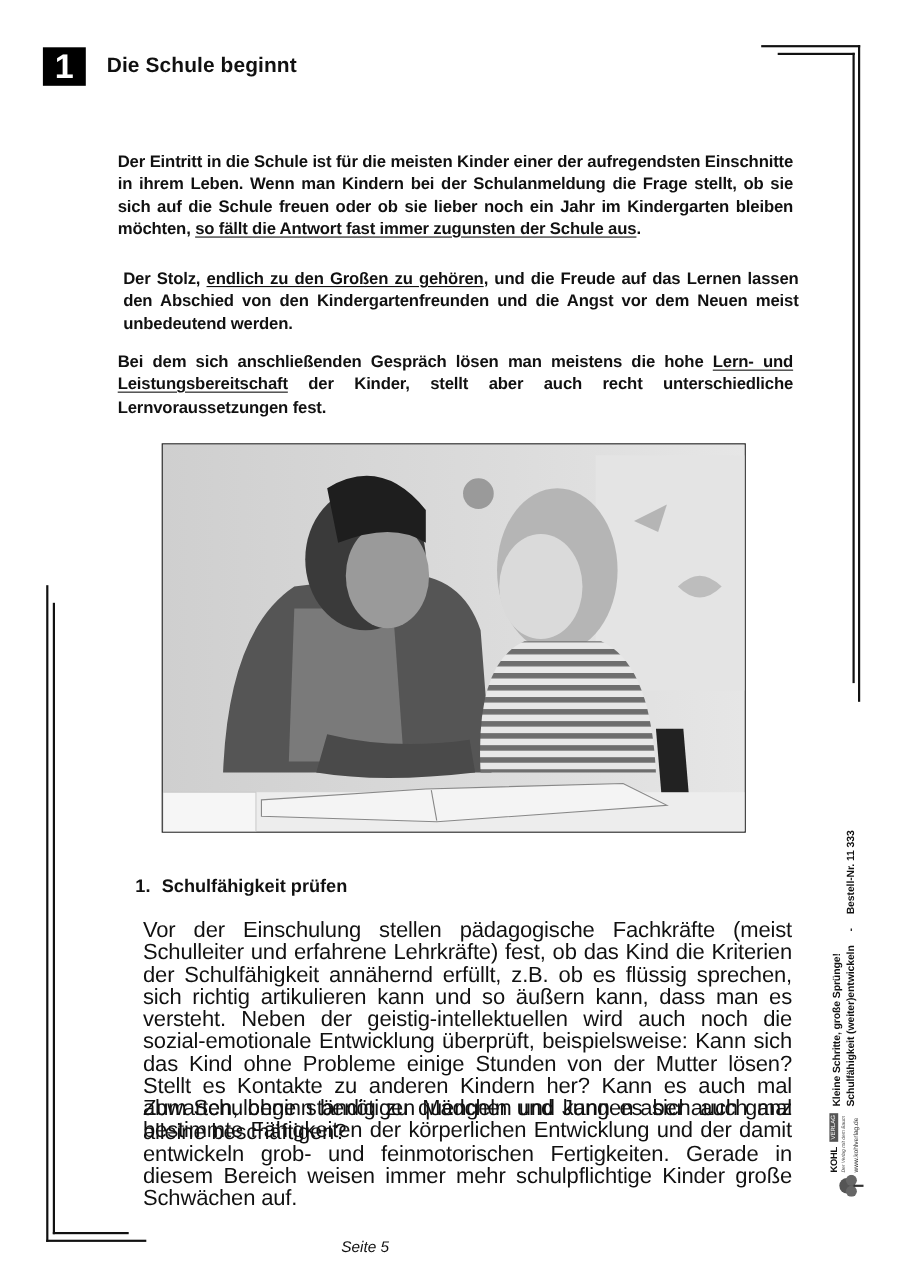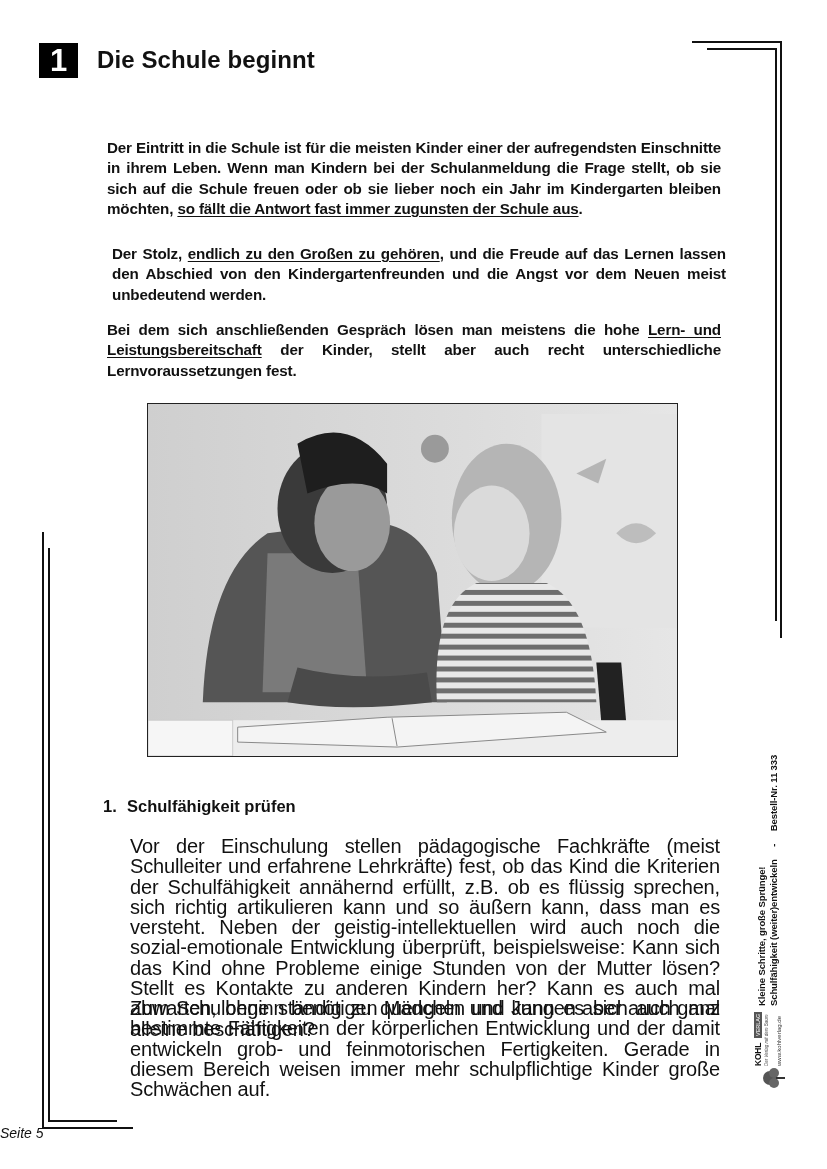--- a/index.html
+++ b/index.html
@@ -3,36 +3,36 @@
 <meta charset="utf-8">
 <style>
   html, body { margin:0; padding:0; background:#ffffff; }
   body { width:827px; height:1169px; position:relative; overflow:hidden;
          font-family:"Liberation Sans", sans-serif; color:#111; }
   .abs { position:absolute; }
   .line { position:absolute; background:#111; }
 
   .chapter-box { left:39px; top:43px; width:39px; height:35px; background:#000;
                  color:#fff; font-weight:bold; font-size:31px; line-height:35px; text-align:center; }
-  .chapter-title { left:97px; top:45px; font-size:24px; font-weight:bold; line-height:30px; letter-spacing:0.1px; }
+  .chapter-title { left:97px; top:45px; font-size:19px; font-weight:bold; line-height:30px; letter-spacing:0.1px; }
 
   .para { position:absolute; left:107px; width:614px; font-size:15.2px; line-height:20.3px;
           text-align:justify; letter-spacing:-0.15px;font-weight:bold; }
   .para u { text-decoration:underline; text-underline-offset:2px; }
 
   .photo { left:147px; top:403px; width:531px; height:354px; border:1.5px solid #222;
            box-sizing:border-box; overflow:hidden; background:#d6d6d6; }
 
-  .section-heading { left:103px; top:795px; font-size:16.5px; font-weight:bold; line-height:22px; }
+  .section-heading { left:123px; top:795px; font-size:16.5px; font-weight:bold; line-height:22px; }
   .section-heading .num { display:inline-block; width:24px; }
 
   .para2 { position:absolute; left:130px; width:590px; font-size:20px; line-height:20.3px;
            text-align:justify; letter-spacing:-0.15px; }
 
-  .page-number { left:0; width:664px; top:1125px; text-align:left; font-style:italic; font-size:14px; }
+  .page-number { left:0; width:664px; top:1125px; text-align:center; font-style:italic; font-size:14px; }
 
   .side { position:absolute; left:744px; top:1088px; transform-origin:0 0; transform:rotate(-90deg);
           width:360px; height:50px; }
   .side .row1 { position:absolute; left:82px; top:12px; font-size:9.5px; font-weight:bold; white-space:nowrap; letter-spacing:-0.1px;}
   .side .row2 { position:absolute; left:82px; top:24px; font-size:9.5px; font-weight:bold; white-space:nowrap; letter-spacing:-0.1px;}
   .side .row2 .order { margin-left:10px; }
   .side .logo { position:absolute; left:0; top:0; width:78px; height:48px; }
   .side .kohl { position:absolute; left:22px; top:9px; font-size:8.5px; font-weight:bold; letter-spacing:-0.2px;}
   .side .verlag { position:absolute; left:50px; top:10px; font-size:5.5px; background:#555; color:#fff; padding:0 2px; line-height:8px;}
   .side .slogan { position:absolute; left:22px; top:20px; font-size:4.5px; font-style:italic; color:#444; white-space:nowrap;}

